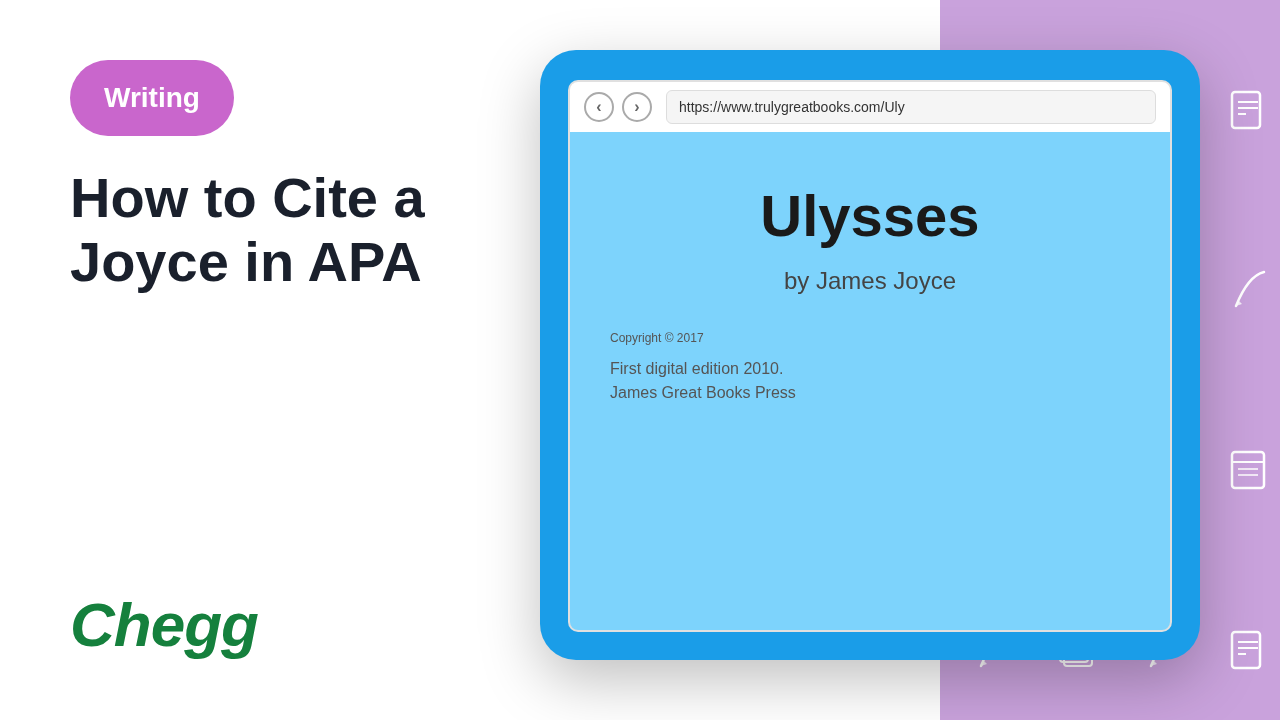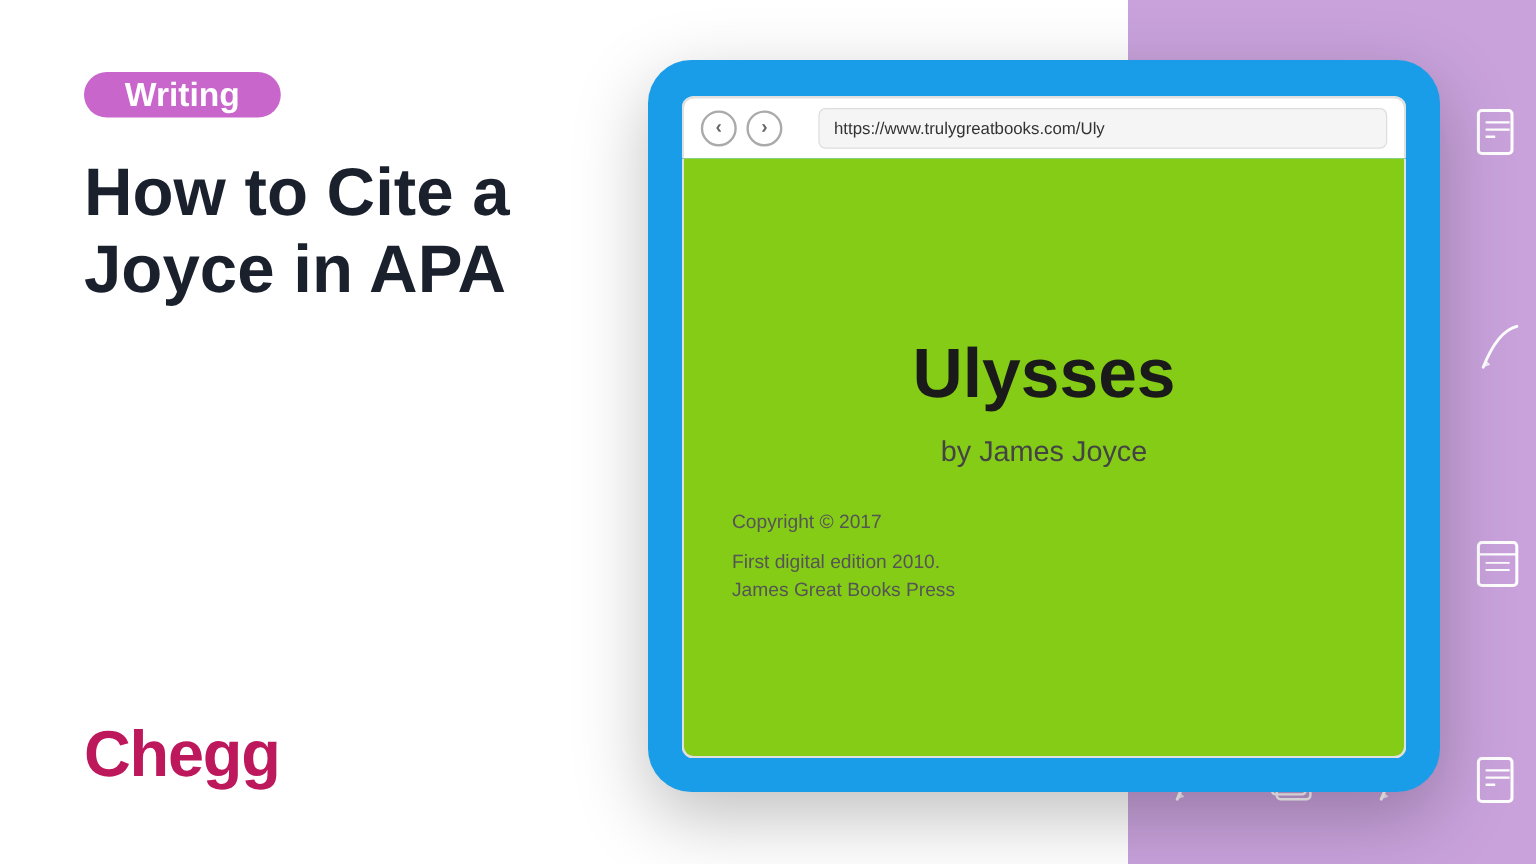--- a/index.html
+++ b/index.html
@@ -65,38 +65,39 @@
     }
 
     .writing-badge {
       display: inline-block;
       background: #d97ccc;
       background: #cc6ecc;
       background: #c966cc;
       color: white;
       font-size: 28px;
       font-weight: 700;
-      padding: 3px 34px;
+      padding: 22px 34px;
       border-radius: 50px;
       width: fit-content;
     }
 
     .main-title {
       font-size: 56px;
       font-weight: 800;
       color: #2d3748;
       color: #1a202c;
       line-height: 1.15;
       margin-top: 30px;
     }
 
     .chegg-logo {
-      font-size: 54px;
+      font-size: 62px;
       font-weight: 800;
-      color: #be185d;
+      color: #15803d;
+      font-style: italic;
       letter-spacing: -1px;
     }
 
     
     .browser-section {
       position: absolute;
       left: 540px;
       top: 50px;
       width: 680px;
       height: 640px;
@@ -154,53 +155,51 @@
       border-radius: 6px;
       height: 34px;
       display: flex;
       align-items: center;
       padding: 0 12px;
       font-size: 14px;
       color: #333;
       margin-right: 14px;
       overflow: hidden;
       white-space: nowrap;
-      margin-left: 16px;
     }
 
     .browser-content {
-      background: #84cc16;
+      background: #7dd3fc;
       border: 2px solid #e0e0e0;
       border-top: none;
       border-radius: 0 0 10px 10px;
       height: calc(100% - 52px);
       display: flex;
       flex-direction: column;
       align-items: center;
       padding: 50px 40px 30px;
-      justify-content: center;
     }
 
     .book-title {
       font-size: 58px;
       font-weight: 800;
       color: #1a1a1a;
       margin-bottom: 18px;
       text-align: center;
     }
 
     .book-author {
       font-size: 24px;
       color: #444;
       margin-bottom: 36px;
       text-align: center;
     }
 
     .book-copyright {
-      font-size: 16px;
+      font-size: 12px;
       color: #555;
       margin-bottom: 12px;
       text-align: left;
       width: 100%;
     }
 
     .book-edition {
       font-size: 16px;
       color: #555;
       text-align: left;

